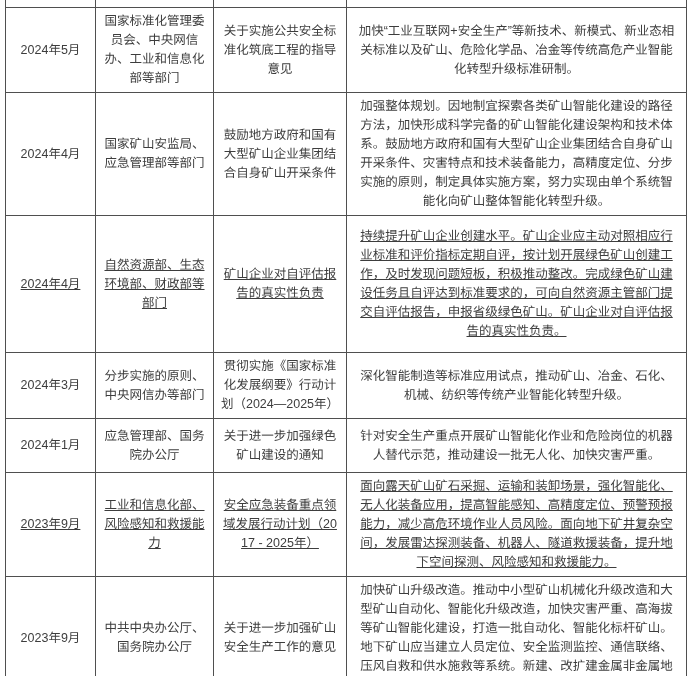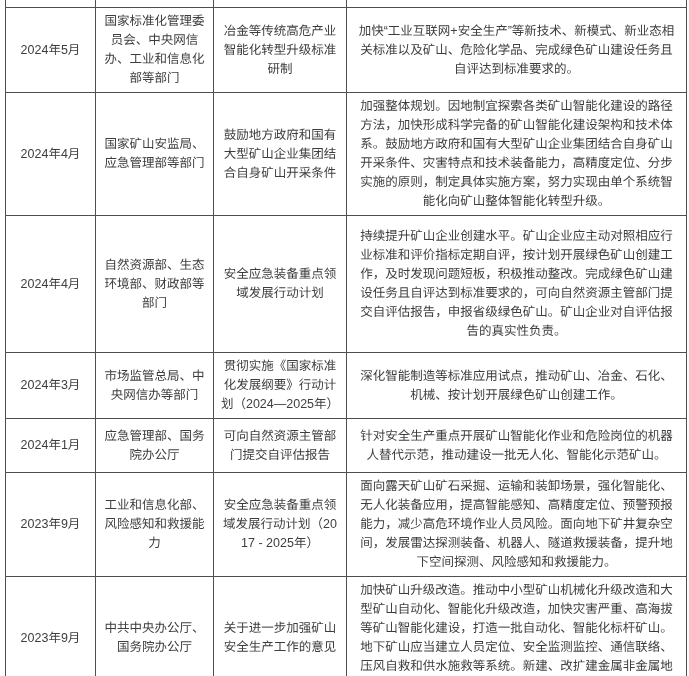--- a/index.html
+++ b/index.html
@@ -35,24 +35,24 @@
     padding: 4px 6px;
     word-break: break-all;
     overflow-wrap: anywhere;
   }
   td.col-content {
     padding: 4px 9px;
   }
   tr.r0 td { height: 8px;  padding: 0; }
   tr.r1 td { height: 76px; }
   tr.r2 td { height: 107px; }
-  tr.r3 td { height: 128px; }
+  tr.r3 td { height: 128px; text-decoration: underline; }
   tr.r4 td { height: 46px; }
   tr.r5 td { height: 45px; }
-  tr.r6 td { height: 92px; }
+  tr.r6 td { height: 92px; text-decoration: underline; }
   tr.r7 td { height: 113px; }
 </style>
 </head>
 <body>
 
 <div class="table-clip">
   <table class="policy-table">
     <colgroup>
       <col style="width:90px">
       <col style="width:118px">
@@ -62,46 +62,46 @@
     <tbody>
       <tr class="r0">
         <td></td>
         <td></td>
         <td></td>
         <td></td>
       </tr>
       <tr class="r1">
         <td class="col-date">2024年5月</td>
         <td class="col-agency">国家标准化管理委员会、中央网信办、工业和信息化部等部门</td>
-        <td class="col-title">冶金等传统高危产业智能化转型升级标准研制</td>
-        <td class="col-content">加快“工业互联网+安全生产”等新技术、新模式、新业态相关标准以及矿山、危险化学品、完成绿色矿山建设任务且自评达到标准要求的。</td>
+        <td class="col-title">关于实施公共安全标准化筑底工程的指导意见</td>
+        <td class="col-content">加快“工业互联网+安全生产”等新技术、新模式、新业态相关标准以及矿山、危险化学品、冶金等传统高危产业智能化转型升级标准研制。</td>
       </tr>
       <tr class="r2">
         <td class="col-date">2024年4月</td>
         <td class="col-agency">国家矿山安监局、应急管理部等部门</td>
         <td class="col-title">鼓励地方政府和国有大型矿山企业集团结合自身矿山开采条件</td>
         <td class="col-content">加强整体规划。因地制宜探索各类矿山智能化建设的路径方法，加快形成科学完备的矿山智能化建设架构和技术体系。鼓励地方政府和国有大型矿山企业集团结合自身矿山开采条件、灾害特点和技术装备能力，高精度定位、分步实施的原则，制定具体实施方案，努力实现由单个系统智能化向矿山整体智能化转型升级。</td>
       </tr>
       <tr class="r3">
         <td class="col-date">2024年4月</td>
         <td class="col-agency">自然资源部、生态环境部、财政部等部门</td>
-        <td class="col-title">安全应急装备重点领域发展行动计划</td>
+        <td class="col-title">矿山企业对自评估报告的真实性负责</td>
         <td class="col-content">持续提升矿山企业创建水平。矿山企业应主动对照相应行业标准和评价指标定期自评，按计划开展绿色矿山创建工作，及时发现问题短板，积极推动整改。完成绿色矿山建设任务且自评达到标准要求的，可向自然资源主管部门提交自评估报告，申报省级绿色矿山。矿山企业对自评估报告的真实性负责。</td>
       </tr>
       <tr class="r4">
         <td class="col-date">2024年3月</td>
-        <td class="col-agency">市场监管总局、中央网信办等部门</td>
+        <td class="col-agency">分步实施的原则、中央网信办等部门</td>
         <td class="col-title">贯彻实施《国家标准化发展纲要》行动计划（2024—2025年）</td>
-        <td class="col-content">深化智能制造等标准应用试点，推动矿山、冶金、石化、机械、按计划开展绿色矿山创建工作。</td>
+        <td class="col-content">深化智能制造等标准应用试点，推动矿山、冶金、石化、机械、纺织等传统产业智能化转型升级。</td>
       </tr>
       <tr class="r5">
         <td class="col-date">2024年1月</td>
         <td class="col-agency">应急管理部、国务院办公厅</td>
-        <td class="col-title">可向自然资源主管部门提交自评估报告</td>
-        <td class="col-content">针对安全生产重点开展矿山智能化作业和危险岗位的机器人替代示范，推动建设一批无人化、智能化示范矿山。</td>
+        <td class="col-title">关于进一步加强绿色矿山建设的通知</td>
+        <td class="col-content">针对安全生产重点开展矿山智能化作业和危险岗位的机器人替代示范，推动建设一批无人化、加快灾害严重。</td>
       </tr>
       <tr class="r6">
         <td class="col-date">2023年9月</td>
         <td class="col-agency">工业和信息化部、风险感知和救援能力</td>
         <td class="col-title">安全应急装备重点领域发展行动计划（2017 - 2025年）</td>
         <td class="col-content">面向露天矿山矿石采掘、运输和装卸场景，强化智能化、无人化装备应用，提高智能感知、高精度定位、预警预报能力，减少高危环境作业人员风险。面向地下矿井复杂空间，发展雷达探测装备、机器人、隧道救援装备，提升地下空间探测、风险感知和救援能力。</td>
       </tr>
       <tr class="r7">
         <td class="col-date">2023年9月</td>
         <td class="col-agency">中共中央办公厅、国务院办公厅</td>

